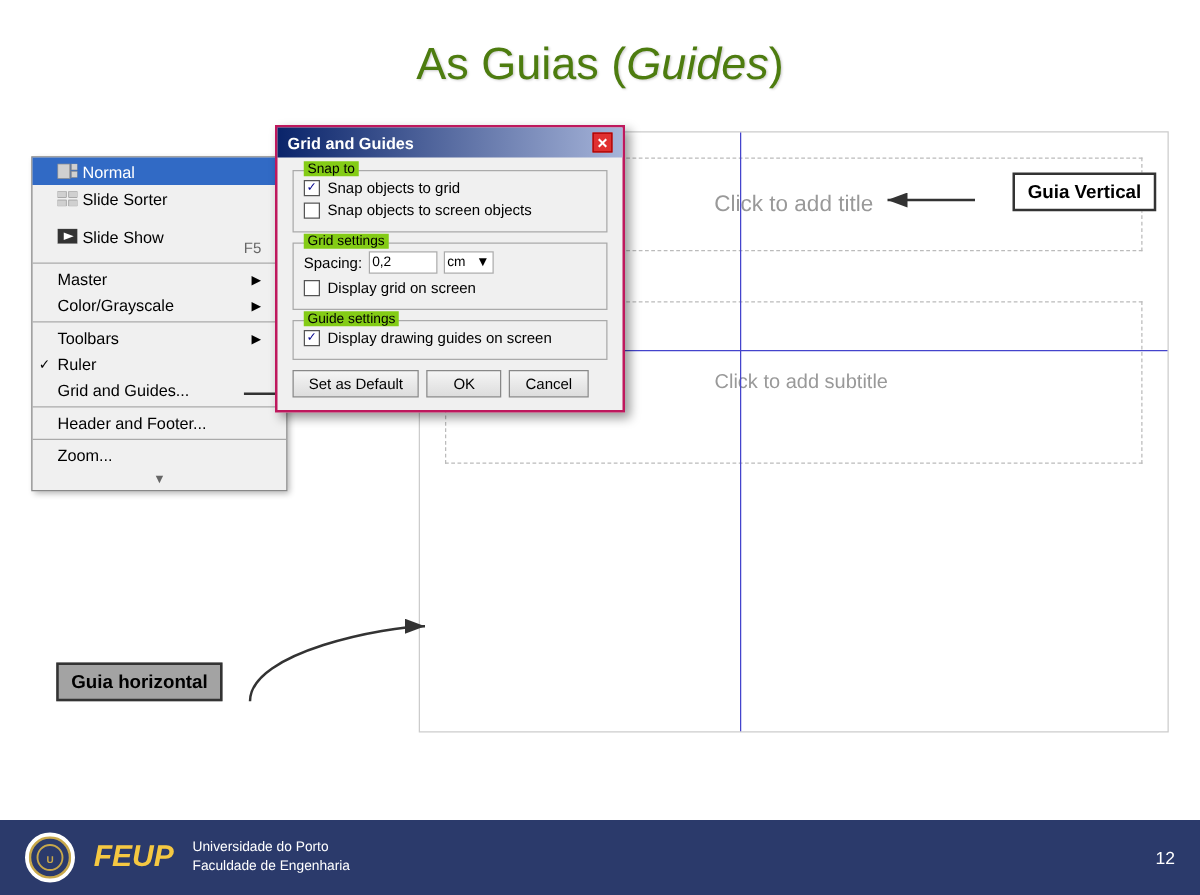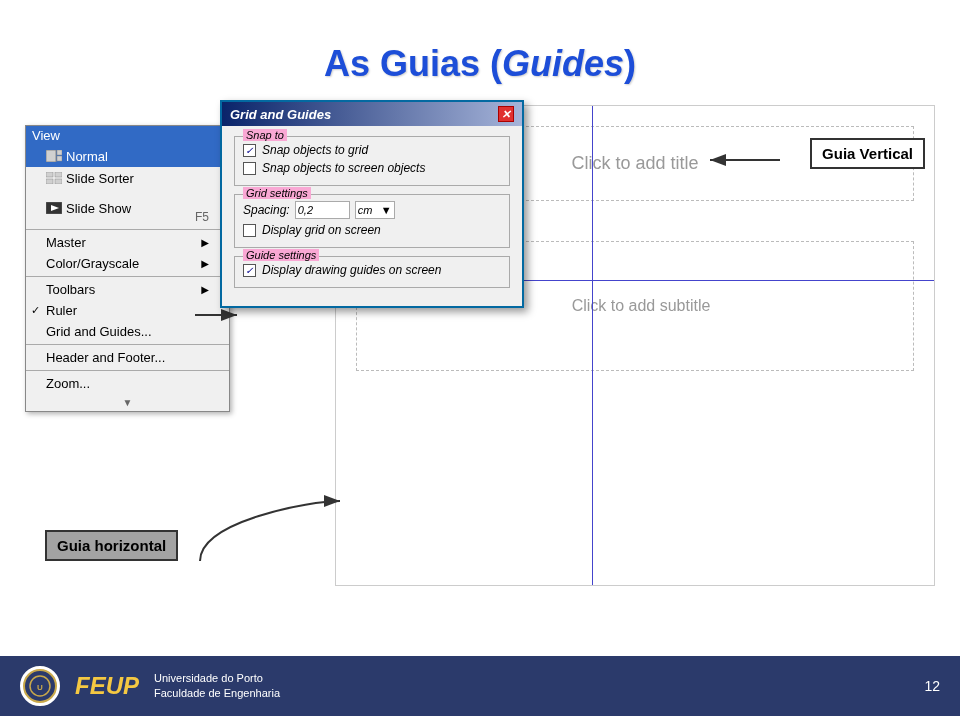--- a/index.html
+++ b/index.html
@@ -15,24 +15,24 @@
     
     .main-area {
       position: absolute;
       top: 0; left: 0; right: 0; bottom: 60px;
       background: #fff;
     }
 
     
     .page-title {
       text-align: center;
-      padding-top: 43px;
+      padding-top: 30px;
       font-size: 36px;
-      font-weight: bold;
-      color: #1d4ed8;
+      font-weight: normal;
+      color: #4d7c0f;
       font-style: italic;
       text-shadow: 1px 1px 2px rgba(0,0,0,0.2);
     }
     .page-title span {
       font-style: normal;
     }
 
     
     .context-menu {
       position: absolute;
@@ -100,27 +100,26 @@
       align-items: center;
       justify-content: center;
       margin-right: 4px;
     }
 
     
     .dialog {
       position: absolute;
       top: 100px;
       left: 220px;
-      width: 304px;
+      width: 280px;
       background: #f0f0f0;
-      border: 2px solid #0369a1;
+      border: 2px solid #be185d;
       box-shadow: 4px 4px 8px rgba(0,0,0,0.4);
       z-index: 30;
       font-size: 12px;
-      font-style: italic;
     }
 
     .dialog-titlebar {
       background: linear-gradient(to right, #0a246a, #a6b4d9);
       color: white;
       padding: 4px 8px;
       display: flex;
       align-items: center;
       justify-content: space-between;
       font-size: 13px;
@@ -149,21 +148,21 @@
       border: 1px solid #aaa;
       padding: 6px 8px;
       margin-bottom: 8px;
       position: relative;
     }
 
     .dialog-section-title {
       position: absolute;
       top: -8px;
       left: 8px;
-      background: #f9a8d4;
+      background: #84cc16;
       padding: 0 3px;
       font-size: 11px;
     }
 
     .dialog-row {
       display: flex;
       align-items: center;
       margin-bottom: 4px;
       font-size: 12px;
     }
@@ -319,23 +318,20 @@
   <svg style="position:absolute; bottom:85px; left:190px; z-index:10;" width="160" height="80">
     <defs>
       <marker id="arrowhead2" markerWidth="8" markerHeight="6" refX="8" refY="3" orient="auto">
         <polygon points="0 0, 8 3, 0 6" fill="#333"></polygon>
       </marker>
     </defs>
     <path d="M 10 70 C 10 30 120 10 150 10" stroke="#333" stroke-width="2" fill="none" marker-end="url(#arrowhead2)"></path>
   </svg>
 
   <div class="context-menu">
-    <div class="menu-header">
-      <span>View</span>
-    </div>
 
     <div class="menu-item highlighted">
       <span style="display:flex;align-items:center;">
         <span class="menu-icon">
           <svg width="16" height="12" viewBox="0 0 16 12">
               <rect x="0" y="0" width="10" height="12" fill="#d0d0d0" stroke="#888" stroke-width="1"></rect>
               <rect x="11" y="0" width="5" height="5" fill="#d0d0d0" stroke="#888" stroke-width="0.5"></rect>
               <rect x="11" y="6" width="5" height="5" fill="#d0d0d0" stroke="#888" stroke-width="0.5"></rect>
             </svg>
         </span>
@@ -462,20 +458,25 @@
       </div>
 
       <div class="dialog-section">
         <span class="dialog-section-title">Guide settings</span>
         <div class="dialog-row">
           <div class="dialog-checkbox">✓</div>
           <span>Display drawing guides on screen</span>
         </div>
       </div>
 
+      <div class="dialog-buttons">
+        <div class="dialog-btn">Set as Default</div>
+        <div class="dialog-btn">OK</div>
+        <div class="dialog-btn">Cancel</div>
+      </div>
 
     </div>
   </div>
 
 </div>
 
 <div class="footer">
   <div class="footer-logo-circle">
     <svg width="34" height="34" viewBox="0 0 34 34">
       <circle cx="17" cy="17" r="16" fill="#2b3a6b" stroke="#c8a84b" stroke-width="2"></circle>

